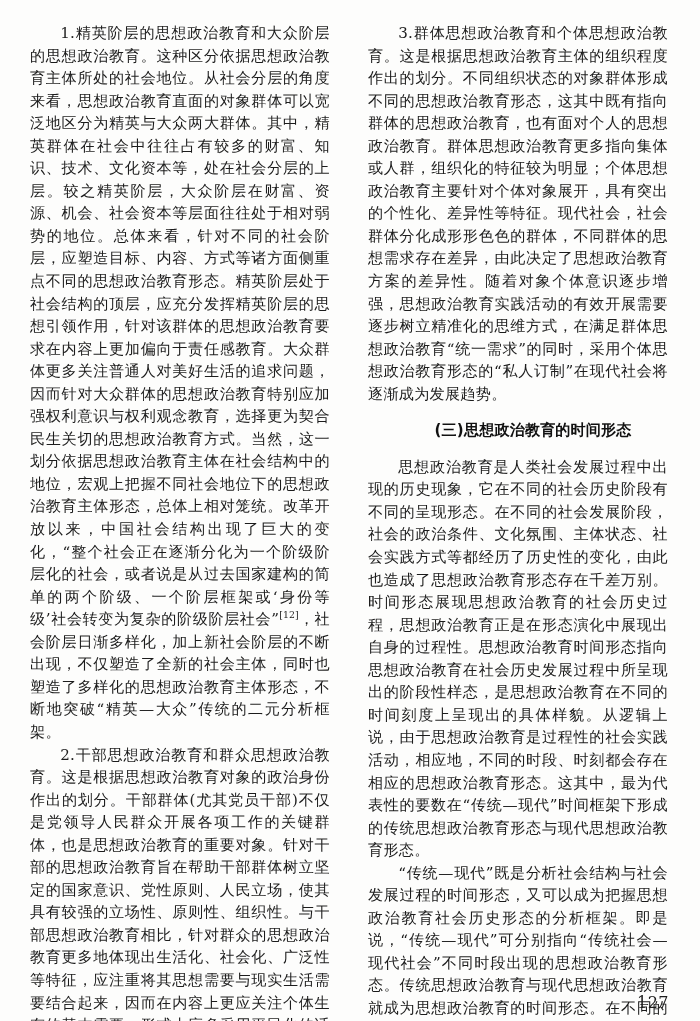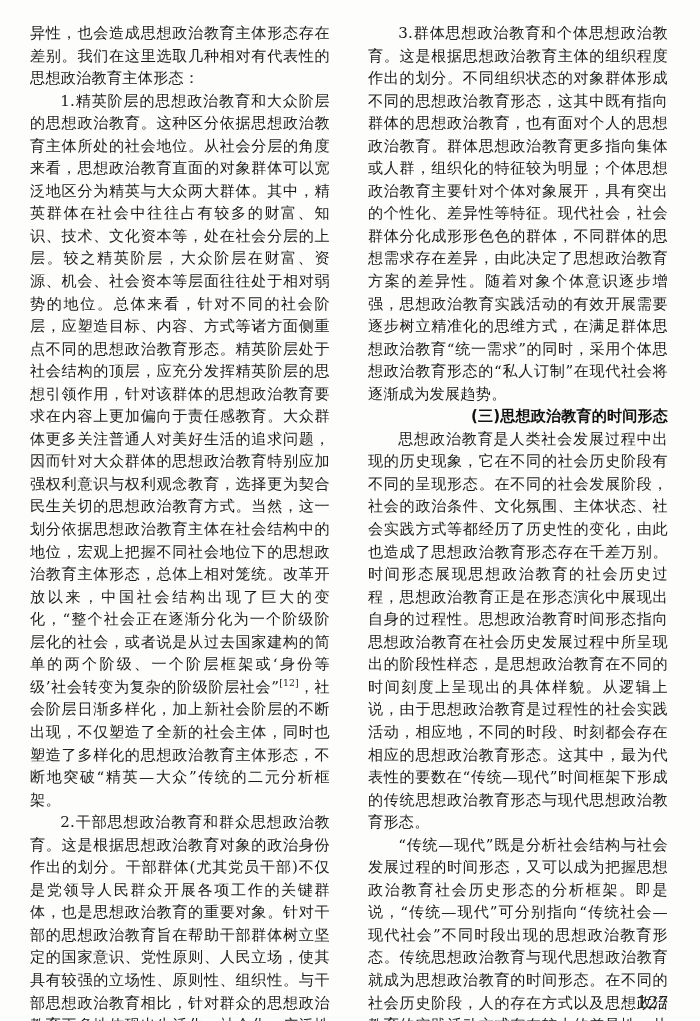--- a/index.html
+++ b/index.html
@@ -62,28 +62,28 @@
     -webkit-font-smoothing: antialiased;
   }
   p.para.indent {
     text-indent: 2em;
   }
   p.para.flush {
     text-indent: 0;
   }
 
   h3.subhead {
-    margin: 0;
+    margin: 14px;
     padding: 0;
     font-family: "DejaVu Sans", "Liberation Sans", sans-serif;
     font-size: 15.1px;
     line-height: 22.55px;
     font-weight: 700;
     text-indent: 2em;
-    text-align: right;
+    text-align: center;
     letter-spacing: 0.01em;
     color: #111111;
   }
 
   sup.cite {
     font-size: 0.62em;
     vertical-align: super;
     line-height: 0;
     letter-spacing: 0;
   }
@@ -102,21 +102,20 @@
 </head>
 <body>
 
 <div id="page">
 
   <div id="columns">
 
     <div class="column left">
       <div class="col-inner">
 
-        <p class="para flush">异性，也会造成思想政治教育主体形态存在差别。我们在这里选取几种相对有代表性的思想政治教育主体形态：</p>
 
         <p class="para indent"><span>1.精英阶层的思想政治教育和大众阶层的思想政治教育。这种区分依据思想政治教育主体所处的社会地位。从社会分层的角度来看，思想政治教育直面的对象群体可以宽泛地区分为精英与大众两大群体。其中，精英群体在社会中往往占有较多的财富、知识、技术、文化资本等，处在社会分层的上层。较之精英阶层，大众阶层在财富、资源、机会、社会资本等层面往往处于相对弱势的地位。总体来看，针对不同的社会阶层，应塑造目标、内容、方式等诸方面侧重点不同的思想政治教育形态。精英阶层处于社会结构的顶层，应充分发挥精英阶层的思想引领作用，针对该群体的思想政治教育要求在内容上更加偏向于责任感教育。大众群体更多关注普通人对美好生活的追求问题，因而针对大众群体的思想政治教育特别应加强权利意识与权利观念教育，选择更为契合民生关切的思想政治教育方式。当然，这一划分依据思想政治教育主体在社会结构中的地位，宏观上把握不同社会地位下的思想政治教育主体形态，总体上相对笼统。改革开放以来，中国社会结构出现了巨大的变化，“整个社会正在逐渐分化为一个阶级阶层化的社会，或者说是从过去国家建构的简单的两个阶级、一个阶层框架或‘身份等级’社会转变为复杂的阶级阶层社会”</span><sup class="cite">[12]</sup><span>，社会阶层日渐多样化，加上新社会阶层的不断出现，不仅塑造了全新的社会主体，同时也塑造了多样化的思想政治教育主体形态，不断地突破“精英—大众”传统的二元分析框架。</span></p>
 
         <p class="para indent">2.干部思想政治教育和群众思想政治教育。这是根据思想政治教育对象的政治身份作出的划分。干部群体(尤其党员干部)不仅是党领导人民群众开展各项工作的关键群体，也是思想政治教育的重要对象。针对干部的思想政治教育旨在帮助干部群体树立坚定的国家意识、党性原则、人民立场，使其具有较强的立场性、原则性、组织性。与干部思想政治教育相比，针对群众的思想政治教育更多地体现出生活化、社会化、广泛性等特征，应注重将其思想需要与现实生活需要结合起来，因而在内容上更应关注个体生存的基本需要，形式上应多采用平民化的话语风格。当然，群众内部又呈现出结构的差异性，思想政治教育应指向具体对象的心灵世界。群众思想政治教育关乎社会稳定与国家长治久安，在思想政治教育研究格局中应位居基础性地位。从目前的思想政治教育格</p>
 
       </div>
     </div>
 
     <div class="column right">
       <div class="col-inner">

